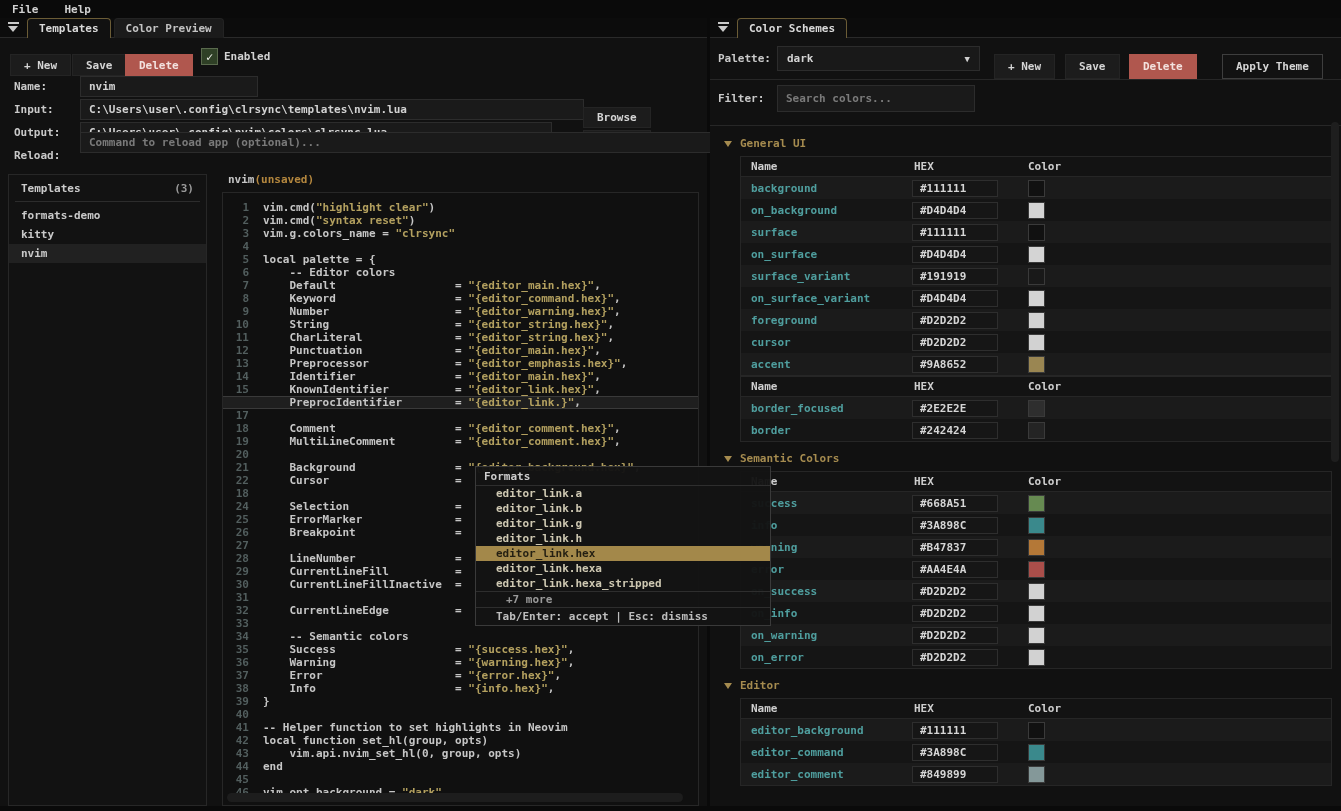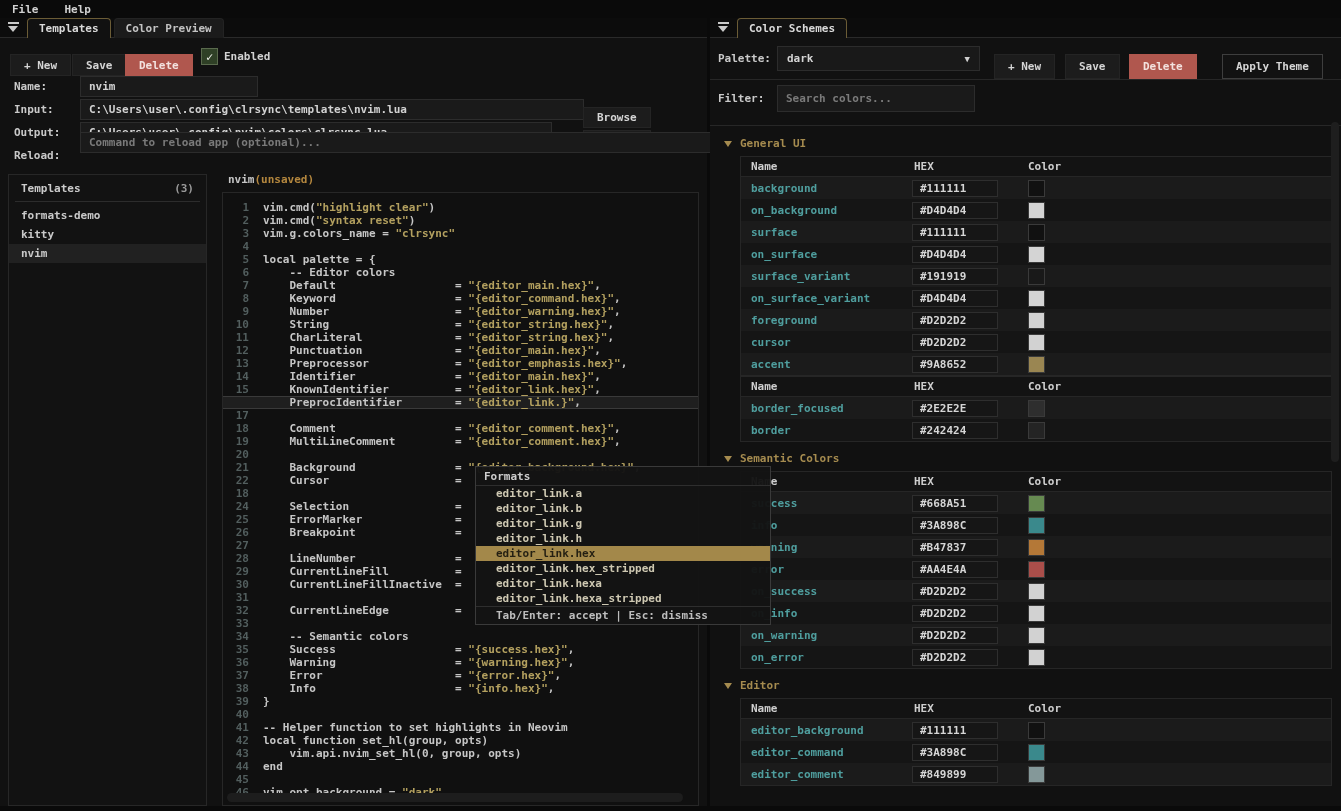--- a/index.html
+++ b/index.html
@@ -496,20 +496,20 @@
   <div class="vscroll"></div>
 
   <div class="popup">
     <div class="popup-title">Formats</div>
     <div id="popup-items">
         <div class="popup-item">editor_link.a</div>
         <div class="popup-item">editor_link.b</div>
         <div class="popup-item">editor_link.g</div>
         <div class="popup-item">editor_link.h</div>
         <div class="popup-item selected">editor_link.hex</div>
-        <div class="popup-item">editor_link.hex_stripped</div>
         <div class="popup-item">editor_link.hexa</div>
         <div class="popup-item">editor_link.hexa_stripped</div>
       </div>
+    <div class="popup-more">+7 more</div>
     <div class="popup-hint">Tab/Enter: accept | Esc: dismiss</div>
   </div>
 
 </div>
 
 </body></html>

